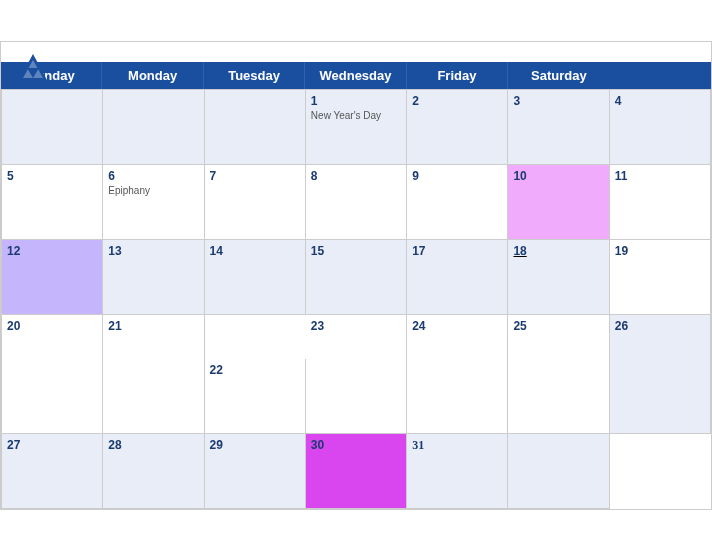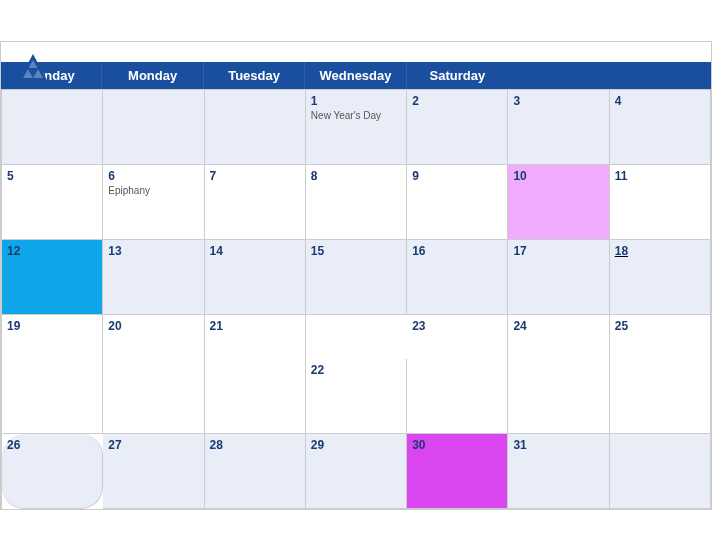--- a/index.html
+++ b/index.html
@@ -128,20 +128,21 @@
     </div>
     <h1 class="calendar-title"></h1>
     <div class="country-label"></div>
   </div>
 
   <div class="days-header">
   <div class="day-header">Sunday</div>
       <div class="day-header">Monday</div>
       <div class="day-header">Tuesday</div>
       <div class="day-header">Wednesday</div>
+      <div class="day-header">Friday</div>
       <div class="day-header">Saturday</div>
     </div>
 
   <div class="calendar-grid">
   <div class="calendar-cell" style="background: rgb(232, 237, 248);"></div>
       <div class="calendar-cell" style="background: rgb(232, 237, 248);"></div>
       <div class="calendar-cell" style="background: rgb(232, 237, 248);"></div>
       <div class="calendar-cell" style="background: rgb(232, 237, 248);">
         <div class="date-number">1</div>
         <div class="holiday-label">New Year's Day</div>
@@ -170,34 +171,31 @@
       </div>
       <div class="calendar-cell" style="background: rgb(255, 255, 255);">
         <div class="date-number">9</div>
       </div>
       <div class="calendar-cell" style="background: #f0abfc;">
         <div class="date-number">10</div>
       </div>
       <div class="calendar-cell" style="background: rgb(255, 255, 255);">
         <div class="date-number">11</div>
       </div>
-      <div class="calendar-cell" style="background: #0ea5e9;">
+      <div class="calendar-cell" style="background: #c4b5fd;">
         <div class="date-number">12</div>
       </div>
       <div class="calendar-cell" style="background: rgb(232, 237, 248);">
         <div class="date-number">13</div>
       </div>
       <div class="calendar-cell" style="background: rgb(232, 237, 248);">
         <div class="date-number">14</div>
       </div>
       <div class="calendar-cell" style="background: rgb(232, 237, 248);">
         <div class="date-number">15</div>
-      </div>
-      <div class="calendar-cell" style="background: rgb(232, 237, 248);">
-        <div class="date-number">16</div>
       </div>
       <div class="calendar-cell" style="background: rgb(232, 237, 248);">
         <div class="date-number">17</div>
       </div>
       <div class="calendar-cell" style="background: rgb(232, 237, 248); text-decoration: underline;">
         <div class="date-number">18</div>
       </div>
       <div class="calendar-cell" style="background: rgb(255, 255, 255);">
         <div class="date-number">19</div>
       </div>
@@ -212,33 +210,33 @@
       </div>
       <div class="calendar-cell" style="background: rgb(255, 255, 255);">
         <div class="date-number">23</div>
       </div>
       <div class="calendar-cell" style="background: rgb(255, 255, 255);">
         <div class="date-number">24</div>
       </div>
       <div class="calendar-cell" style="background: rgb(255, 255, 255);">
         <div class="date-number">25</div>
       </div>
-      <div class="calendar-cell" style="background: rgb(232, 237, 248); border-radius: 22px;">
+      <div class="calendar-cell" style="background: rgb(232, 237, 248);">
         <div class="date-number">26</div>
       </div>
       <div class="calendar-cell" style="background: rgb(232, 237, 248);">
         <div class="date-number">27</div>
       </div>
       <div class="calendar-cell" style="background: rgb(232, 237, 248);">
         <div class="date-number">28</div>
       </div>
       <div class="calendar-cell" style="background: rgb(232, 237, 248);">
         <div class="date-number">29</div>
       </div>
       <div class="calendar-cell" style="background: #d946ef;">
         <div class="date-number">30</div>
       </div>
-      <div class="calendar-cell" style="background: rgb(232, 237, 248);">
+      <div class="calendar-cell" style="background: rgb(232, 237, 248); font-family: Liberation Serif, serif;">
         <div class="date-number">31</div>
       </div>
       <div class="calendar-cell" style="background: rgb(232, 237, 248);"></div>
     </div>
 </div>
 
 </body></html>

